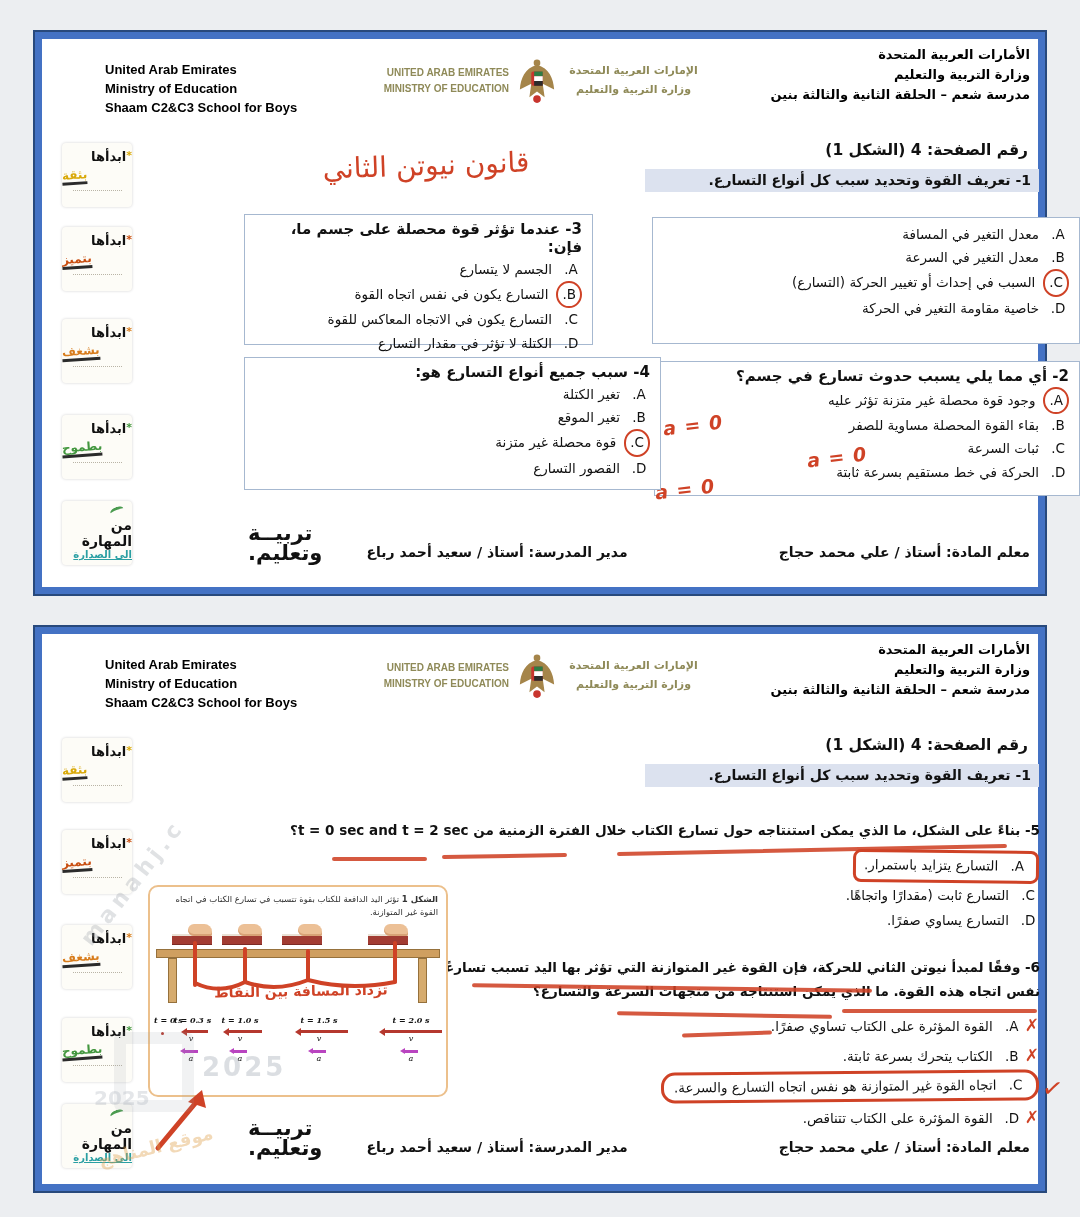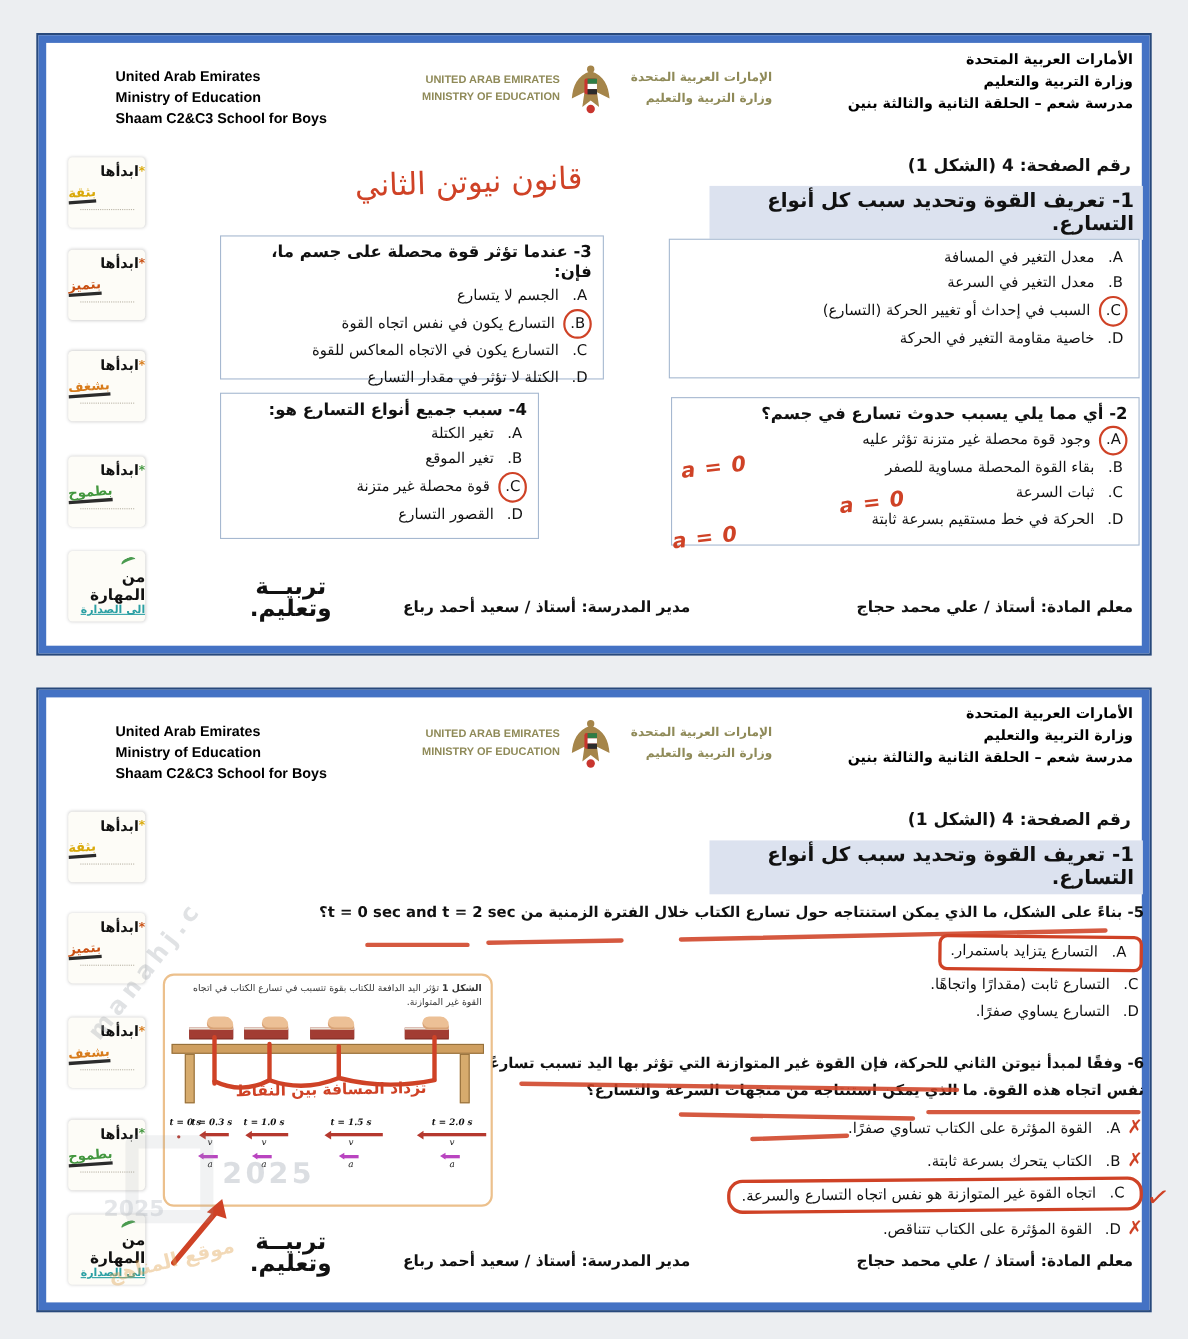--- a/index.html
+++ b/index.html
@@ -26,62 +26,62 @@
   }
   #page1{top:32px;height:562px;}
   #page2{top:627px;height:564px;}
 
   
   .hdr-en{position:absolute;left:63px;top:22px;font-family:"Liberation Sans","DejaVu Sans",sans-serif;
     font-weight:bold;font-size:13px;line-height:1.45;color:#000;}
   .hdr-center{position:absolute;left:330px;top:18px;width:330px;display:flex;align-items:center;gap:8px;}
   .min-en{font-family:"Liberation Sans","DejaVu Sans",sans-serif;font-weight:bold;font-size:10px;
     color:var(--olive);text-align:right;line-height:1.6;flex:1;}
-  .min-ar{font-size:11px;color:var(--olive);text-align:right;line-height:1.7;direction:rtl;flex:1;font-weight:bold;}
+  .min-ar{font-size:11px;color:var(--olive);text-align:center;line-height:1.7;direction:rtl;flex:1;font-weight:bold;}
   .emblem{flex:0 0 auto;}
   .hdr-ar{position:absolute;right:8px;top:6px;direction:rtl;text-align:right;
     font-weight:bold;font-size:13px;line-height:1.55;color:#000;}
 
   
   .pg-title{position:absolute;right:10px;top:102px;direction:rtl;font-weight:bold;font-size:15.5px;}
   .objective{position:absolute;left:603px;top:130px;width:394px;background:var(--highlight);
-    direction:rtl;text-align:right;font-weight:bold;font-size:18px;padding:3px 8px 4px;}
+    direction:rtl;text-align:right;font-weight:bold;font-size:14px;padding:3px 8px 4px;}
 
   
   .sticker{position:absolute;left:20px;width:70px;height:64px;background:#fdfcf7;
     border-radius:4px;box-shadow:0 0 3px rgba(0,0,0,.18);padding-top:6px;overflow:hidden;}
   .st-top{font-size:13px;font-weight:800;direction:rtl;}
   .st-star{font-size:11px;font-weight:900;vertical-align:top;}
   .st-word{display:inline-block;font-size:12px;font-weight:800;border-bottom:3px solid #2b2b2b;
     transform:rotate(-4deg);margin-top:2px;line-height:1.1;}
   .st-squig{width:70%;height:0;border-bottom:1px dotted #b9b4a6;margin:5px auto 0;}
   .st5 .leaf{width:14px;height:8px;border-top:3px solid #4a9b4f;border-radius:50%;
     transform:rotate(-22deg);margin:0 8px 2px auto;}
   .st5-l1{font-size:14px;font-weight:800;direction:rtl;}
   .st5-l2{font-size:10px;font-weight:700;direction:rtl;text-decoration:underline;}
 
   
   .qbox{position:absolute;background:#fff;border:1.5px solid var(--box-border);
-    padding:5px 10px 20px;direction:rtl;text-align:right;}
+    padding:5px 10px 20px;direction:rtl;text-align:right;margin-left:44px;}
   .qt{font-weight:bold;font-size:15px;margin-bottom:2px;direction:rtl;text-align:right;}
   .opt{direction:rtl;text-align:right;font-size:13.5px;line-height:1.72;white-space:nowrap;color:#111;}
   .letter{display:inline-block;min-width:22px;margin-left:8px;text-align:center;}
   .circ{border:2.5px solid var(--ann-red);border-radius:50%;padding:0 4px;}
   .hand{position:absolute;color:var(--ann-red);font-weight:bold;font-style:italic;
     font-size:19px;transform:rotate(-7deg);letter-spacing:1px;}
 
   .handnote{position:absolute;left:193px;top:110px;width:382px;direction:rtl;text-align:center;
     color:var(--ann-red);font-size:28px;letter-spacing:3px;transform:rotate(-2deg);}
 
   
   .ft-teacher{position:absolute;right:8px;top:505px;direction:rtl;font-weight:bold;font-size:14px;}
   .ft-principal{position:absolute;left:300px;top:505px;width:310px;text-align:center;
     direction:rtl;font-weight:bold;font-size:14px;}
-  .ft-logo{position:absolute;left:185px;top:485px;font-weight:900;font-size:21px;
-    line-height:.95;direction:rtl;text-align:center;letter-spacing:-1px;}
+  .ft-logo{position:absolute;left:206px;top:485px;font-weight:900;font-size:21px;
+    line-height:.95;direction:rtl;text-align:left;letter-spacing:-1px;}
 
   
   .q5-title{position:absolute;left:294px;top:188px;width:704px;direction:rtl;text-align:right;
     font-weight:bold;font-size:13.5px;white-space:nowrap;}
   .optlist{position:absolute;direction:rtl;text-align:right;}
   #q5-opts{left:577px;top:216px;width:420px;}
   #q5-opts .opt{line-height:1.9;}
   .ansbox{display:inline-block;border:3px solid var(--ann-red);border-radius:8px;
     padding:0 8px 1px;transform:rotate(.6deg);}
   .q6-title{position:absolute;left:294px;top:322px;width:704px;direction:rtl;text-align:right;
@@ -220,21 +220,21 @@
   </div>
 
   <div class="qbox" style="left:158px;top:175px;width:349px;height:131px;">
     <div class="qt">3- عندما تؤثر قوة محصلة على جسم ما، فإن:</div>
     <div class="opt"><span class="letter">A.</span><span>الجسم لا يتسارع</span></div>
     <div class="opt"><span class="letter circ">B.</span><span>التسارع يكون في نفس اتجاه القوة</span></div>
     <div class="opt"><span class="letter">C.</span><span>التسارع يكون في الاتجاه المعاكس للقوة</span></div>
     <div class="opt"><span class="letter">D.</span><span>الكتلة لا تؤثر في مقدار التسارع</span></div>
   </div>
 
-  <div class="qbox" style="left:158px;top:318px;width:290px;height:133px;">
+  <div class="qbox" style="left:158px;top:318px;width:417px;height:133px;">
     <div class="qt">4- سبب جميع أنواع التسارع هو:</div>
     <div class="opt"><span class="letter">A.</span><span>تغير الكتلة</span></div>
     <div class="opt"><span class="letter">B.</span><span>تغير الموقع</span></div>
     <div class="opt"><span class="letter circ">C.</span><span>قوة محصلة غير متزنة</span></div>
     <div class="opt"><span class="letter">D.</span><span>القصور التسارع</span></div>
   </div>
 
   <div class="ft-teacher">معلم المادة: أستاذ / علي محمد حجاج</div>
   <div class="ft-principal">مدير المدرسة: أستاذ / سعيد أحمد رباع</div>
   <div class="ft-logo">

